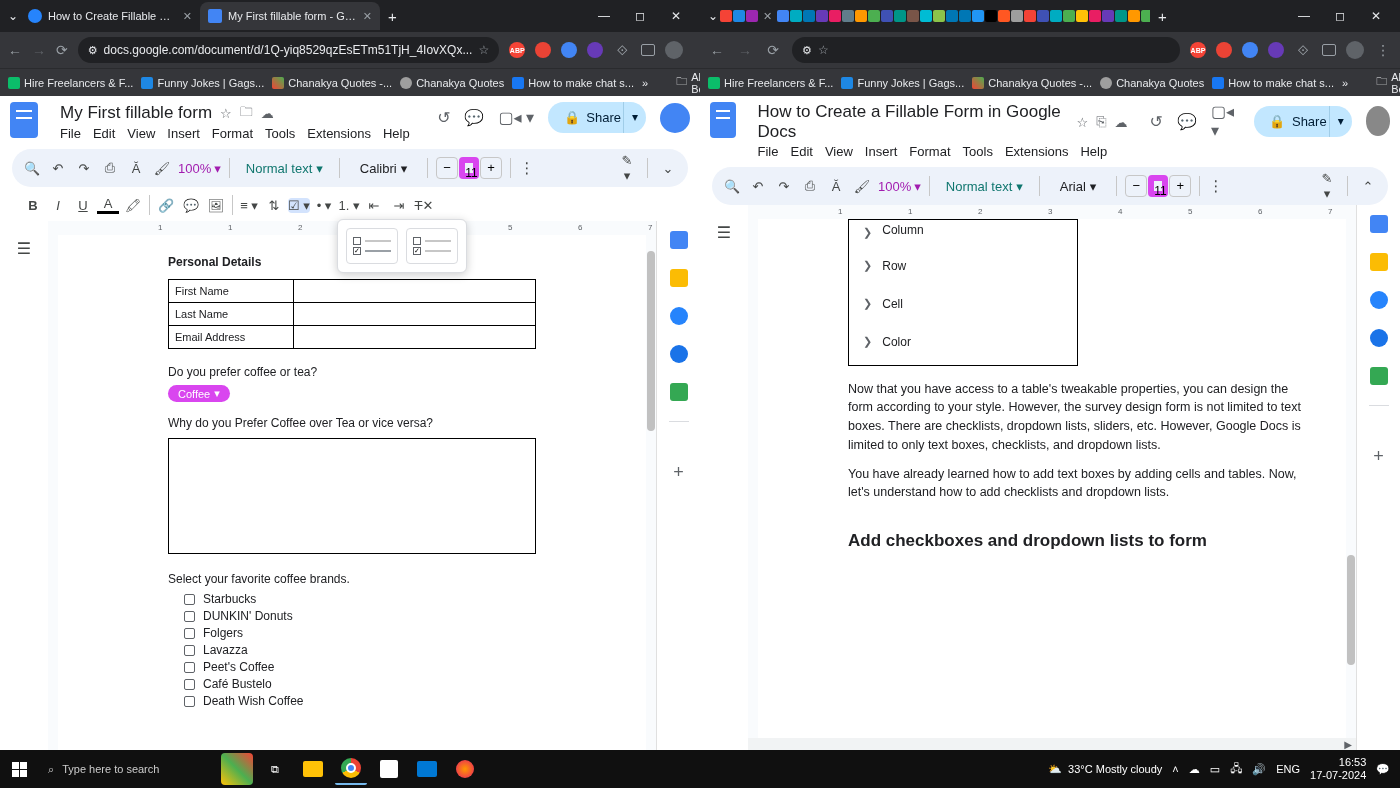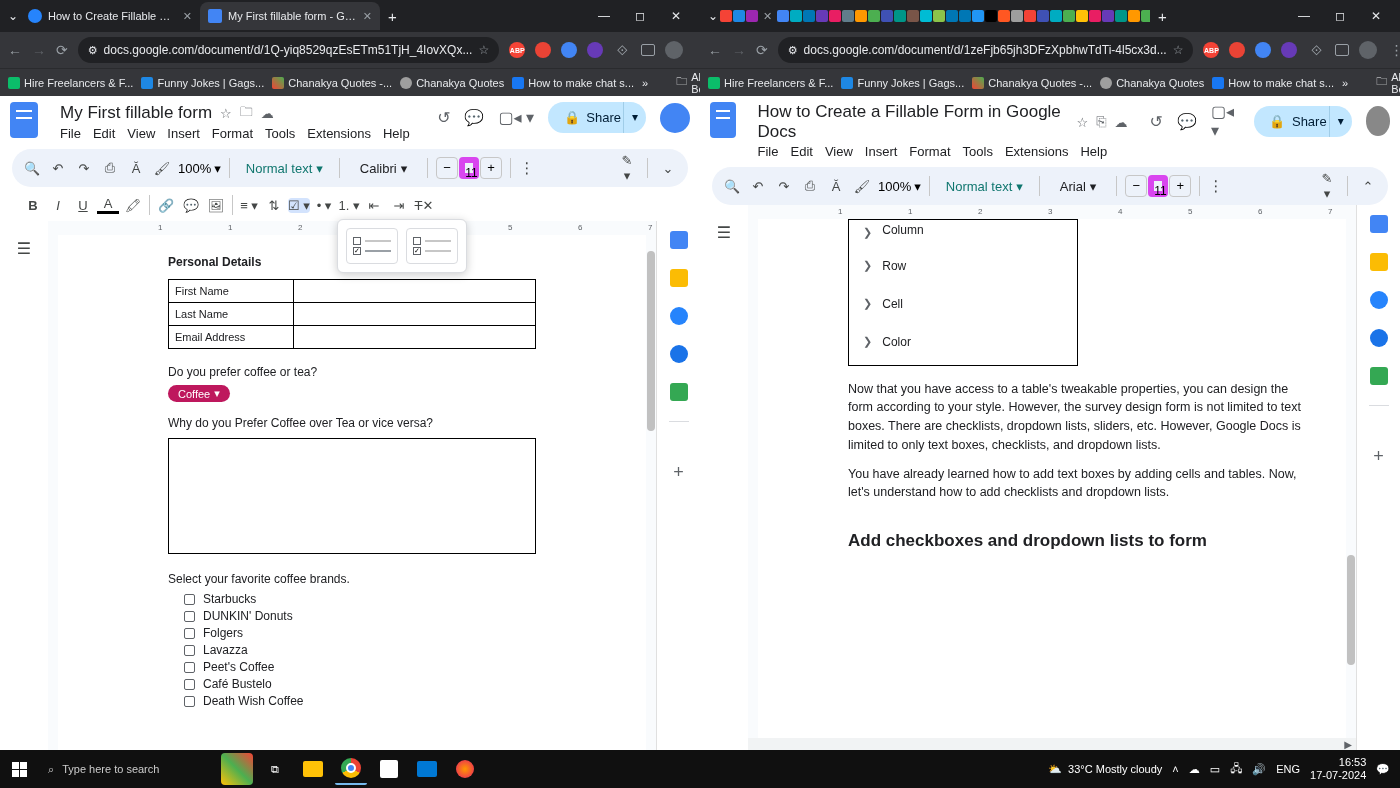--- a/index.html
+++ b/index.html
@@ -129,21 +129,21 @@
       background: #edf2fa;
       border-radius: 24px;
       height: 38px;
       display: flex;
       align-items: center;
       padding: 0 10px;
       gap: 6px;
     }
     .tb-ico { color: #444746; font-size: 13px; width: 20px; text-align: center; }
     .tb-sep { width: 1px; height: 20px; background: #c7c7c7; margin: 0 2px; }
-    .tb-zoom { font-size: 13px; color: #000000; display: flex; align-items: center; gap: 3px; }
+    .tb-zoom { font-size: 13px; color: #a21caf; display: flex; align-items: center; gap: 3px; }
     .tb-style { font-size: 13px; color: #0f766e; padding: 0 8px; display: flex; align-items: center; gap: 4px; }
     .tb-font { font-size: 13px; color: #202124; padding: 0 12px; display: flex; align-items: center; gap: 4px; min-width: 60px; }
     .tb-size-group { display: flex; align-items: center; gap: 0; }
     .tb-size-btn { width: 22px; height: 22px; border: 1px solid #c7c7c7; text-align: center; line-height: 20px; border-radius: 4px; font-size: 13px; }
     .tb-size-val { width: 20px; height: 22px; border: 6px solid #d946ef; text-align: center; line-height: 20px; font-size: 12px; margin: 0 1px; border-radius: 4px; }
     .tb-more { font-size: 15px; color: #444746; }
     .tb-collapse-group { margin-left: auto; display: flex; align-items: center; gap: 8px; }
     
     .toolbar2 {
       margin: 2px 12px 0 12px;
@@ -197,21 +197,21 @@
       padding: 20px 110px 20px 110px;
       position: relative;
       font-size: 12px;
       color: #202124;
     }
     .page h4 { font-size: 12px; font-weight: bold; margin-bottom: 10px; }
     .ptable { border-collapse: collapse; width: 100%; margin-bottom: 16px; }
     .ptable td { border: 1px solid #000; padding: 5px 6px; font-size: 11px; }
     .ptable td.valcell { width: 66%; }
     .q { margin: 14px 0 6px 0; font-size: 12px; }
-    .chip { display: inline-flex; align-items: center; background: #be185d; color: #fff; border-radius: 10px; padding: 2px 10px; font-size: 11px; gap: 4px; justify-content: center; }
+    .chip { display: inline-flex; align-items: center; background: #d946ef; color: #fff; border-radius: 10px; padding: 2px 10px; font-size: 11px; gap: 4px; justify-content: center; }
     .bigbox { border: 1px solid #000; height: 116px; margin: 8px 0 18px 0; }
     .chklist { margin: 6px 0 0 16px; }
     .chk-item { display: flex; align-items: center; gap: 8px; margin: 3px 0; font-size: 12px; }
     .chk-box { width: 11px; height: 11px; border: 1.5px solid #5f6368; border-radius: 2px; }
     .right-sidepanel {
       width: 44px;
       background: #fff;
       border-left: 1px solid #e0e0e0;
       display: flex;
       flex-direction: column;
@@ -583,21 +583,20 @@
         <span class="win-ctrl">◻</span>
         <span class="win-ctrl">✕</span>
       </div>
     </div>
     <div class="addr-bar">
       <span class="addr-btn">←</span>
       <span class="addr-btn" style="opacity:.4">→</span>
       <span class="addr-btn">⟳</span>
       <div class="url-field">
         <span style="font-size:11px">⚙</span>
-        <span class="url-text">docs.google.com/document/d/1zeFjb65jh3DFzXpbhwTdTi-4l5cx3d...</span>
         <span style="color:#9aa0a6">☆</span>
       </div>
       <div class="ext-icons">
         <span class="ext-ico ext-abp">ABP</span>
         <span class="ext-ico" style="background:#ea4335"></span>
         <span class="ext-ico" style="background:#4285f4"></span>
         <span class="ext-ico" style="background:#673ab7"></span>
         <span class="addr-btn">⟐</span>
         <span class="addr-btn" style="border:1px solid #9aa0a6;width:14px;height:12px;border-radius:2px"></span>
         <span class="addr-btn" style="width:18px;height:18px;border-radius:50%;background:#5f6368"></span>

